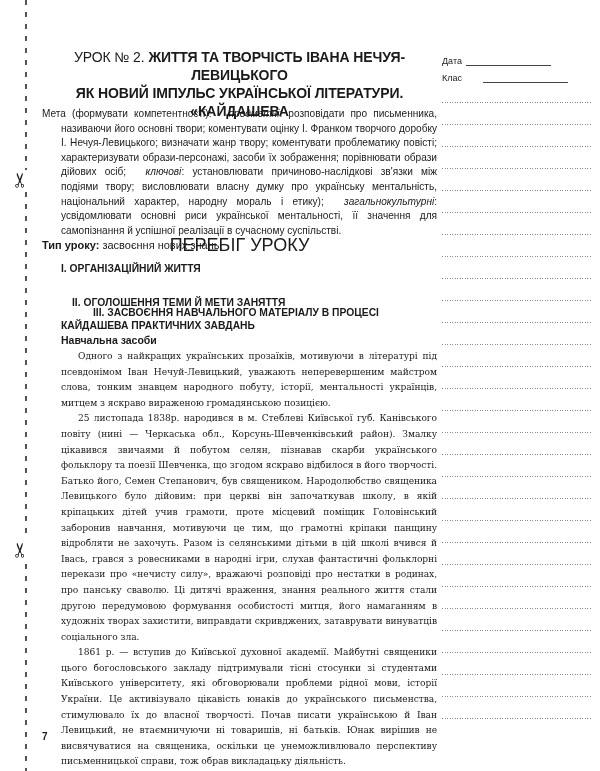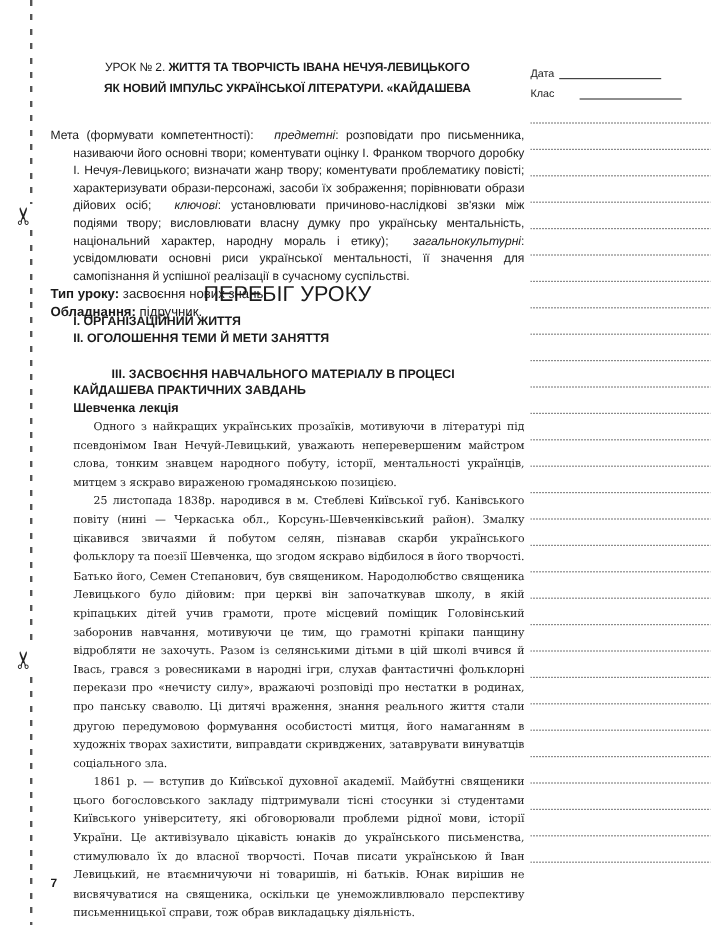--- a/index.html
+++ b/index.html
@@ -12,21 +12,21 @@
     position: absolute; left: 10px; width: 20px; height: 30px;
     font-family: "DejaVu Sans", sans-serif; font-size: 20px; line-height: 30px;
     color: #222; background: #fff; text-align: center; transform: rotate(-90deg);
   }
   .main {
     position: absolute; left: 42px; top: 0; width: 395px;
     font-family: "Liberation Sans", sans-serif;
   }
   .title {
     position: absolute; top: 48px; left: 0; width: 395px;
-    text-align: center; font-size: 10px; line-height: 18px; letter-spacing: -0.1px;
+    text-align: center; font-size: 14px; line-height: 18px; letter-spacing: -0.1px;
   }
   .title .lead { font-weight: normal; }
   .title b { font-weight: bold; }
   .goal {
     position: absolute; top: 107px; left: 0; width: 395px;
     font-size: 10.1px; line-height: 14.6px; text-align: justify;
   }
   .goal p { margin: 0; padding-left: 19px; text-indent: -19px; }
   .goal .lbl { font-weight: normal; }
   .goal i { font-style: italic; padding-left: 11px; }
@@ -72,30 +72,29 @@
 
 <div class="main">
   <div class="title">
     <div><span class="lead">УРОК № 2.</span> <b>ЖИТТЯ ТА ТВОРЧІСТЬ ІВАНА НЕЧУЯ-ЛЕВИЦЬКОГО</b></div>
     <div><b>ЯК НОВИЙ ІМПУЛЬС УКРАЇНСЬКОЇ ЛІТЕРАТУРИ. «КАЙДАШЕВА</b></div>
   </div>
 
   <div class="goal">
     <p><span class="lbl">Мета (формувати компетентності):</span> <i>предметні</i><span>: розповідати про письменника, називаючи його основні твори; коментувати оцінку І. Франком творчого доробку І. Нечуя-Левицького; визначати жанр твору; коментувати проблематику повісті; характеризувати образи-персонажі, засоби їх зображення; порівнювати образи дійових осіб; </span><i>ключові</i><span>: установлювати причиново-наслідкові зв'язки між подіями твору; висловлювати власну думку про українську ментальність, національний характер, народну мораль і етику); </span><i>загальнокультурні</i><span>: усвідомлювати основні риси української ментальності, її значення для самопізнання й успішної реалізації в сучасному суспільстві.</span></p>
     <div class="meta-line"><b>Тип уроку:</b><span> засвоєння нових знань.</span></div>
-    <div class="meta-line"><b>Обладнання:</b><span> підручник.</span></div>
   </div>
 
   <div class="flow-title">ПЕРЕБІГ УРОКУ</div>
   <div class="section" style="top:262px;">І. ОРГАНІЗАЦІЙНИЙ ЖИТТЯ</div>
-  <div class="section" style="top:276px;">ІІ. ОГОЛОШЕННЯ ТЕМИ Й МЕТИ ЗАНЯТТЯ</div>
+  <div class="section" style="top:296px;margin-left:11px;">ІІ. ОГОЛОШЕННЯ ТЕМИ Й МЕТИ ЗАНЯТТЯ</div>
   <div class="section" style="top:306px;padding-left:32px;">ІІІ. ЗАСВОЄННЯ НАВЧАЛЬНОГО МАТЕРІАЛУ В ПРОЦЕСІ</div>
   <div class="section" style="top:319px;">КАЙДАШЕВА ПРАКТИЧНИХ ЗАВДАНЬ</div>
 
-  <div class="lecture-h">Шевченка лекція</div>
+  <div class="lecture-h">Навчальна засоби</div>
   <div class="lecture">
     <p>Одного з найкращих українських прозаїків, мотивуючи в літературі під псевдонімом Іван Нечуй-Левицький, уважають неперевершеним майстром слова, тонким знавцем народного побуту, історії, ментальності українців, митцем з яскраво вираженою громадянською позицією.</p>
     <p>25 листопада 1838р. народився в м. Стеблеві Київської губ. Канівського повіту (нині — Черкаська обл., Корсунь-Шевченківський район). Змалку цікавився звичаями й побутом селян, пізнавав скарби українського фольклору та поезії Шевченка, що згодом яскраво відбилося в його творчості. Батько його, Семен Степанович, був священиком. Народолюбство священика Левицького було дійовим: при церкві він започаткував школу, в якій кріпацьких дітей учив грамоти, проте місцевий поміщик Головінський заборонив навчання, мотивуючи це тим, що грамотні кріпаки панщину відробляти не захочуть. Разом із селянськими дітьми в цій школі вчився й Івась, грався з ровесниками в народні ігри, слухав фантастичні фольклорні перекази про «нечисту силу», вражаючі розповіді про нестатки в родинах, про панську сваволю. Ці дитячі враження, знання реального життя стали другою передумовою формування особистості митця, його намаганням в художніх творах захистити, виправдати скривджених, затаврувати винуватців соціального зла.</p>
     <p>1861 р. — вступив до Київської духовної академії. Майбутні священики цього богословського закладу підтримували тісні стосунки зі студентами Київського університету, які обговорювали проблеми рідної мови, історії України. Це активізувало цікавість юнаків до українського письменства, стимулювало їх до власної творчості. Почав писати українською й Іван Левицький, не втаємничуючи ні товаришів, ні батьків. Юнак вирішив не висвячуватися на священика, оскільки це унеможливлювало перспективу письменницької справи, тож обрав викладацьку діяльність.</p>
   </div>
 </div>
 
 <div class="page-num">7</div>
 
 <div class="side">

